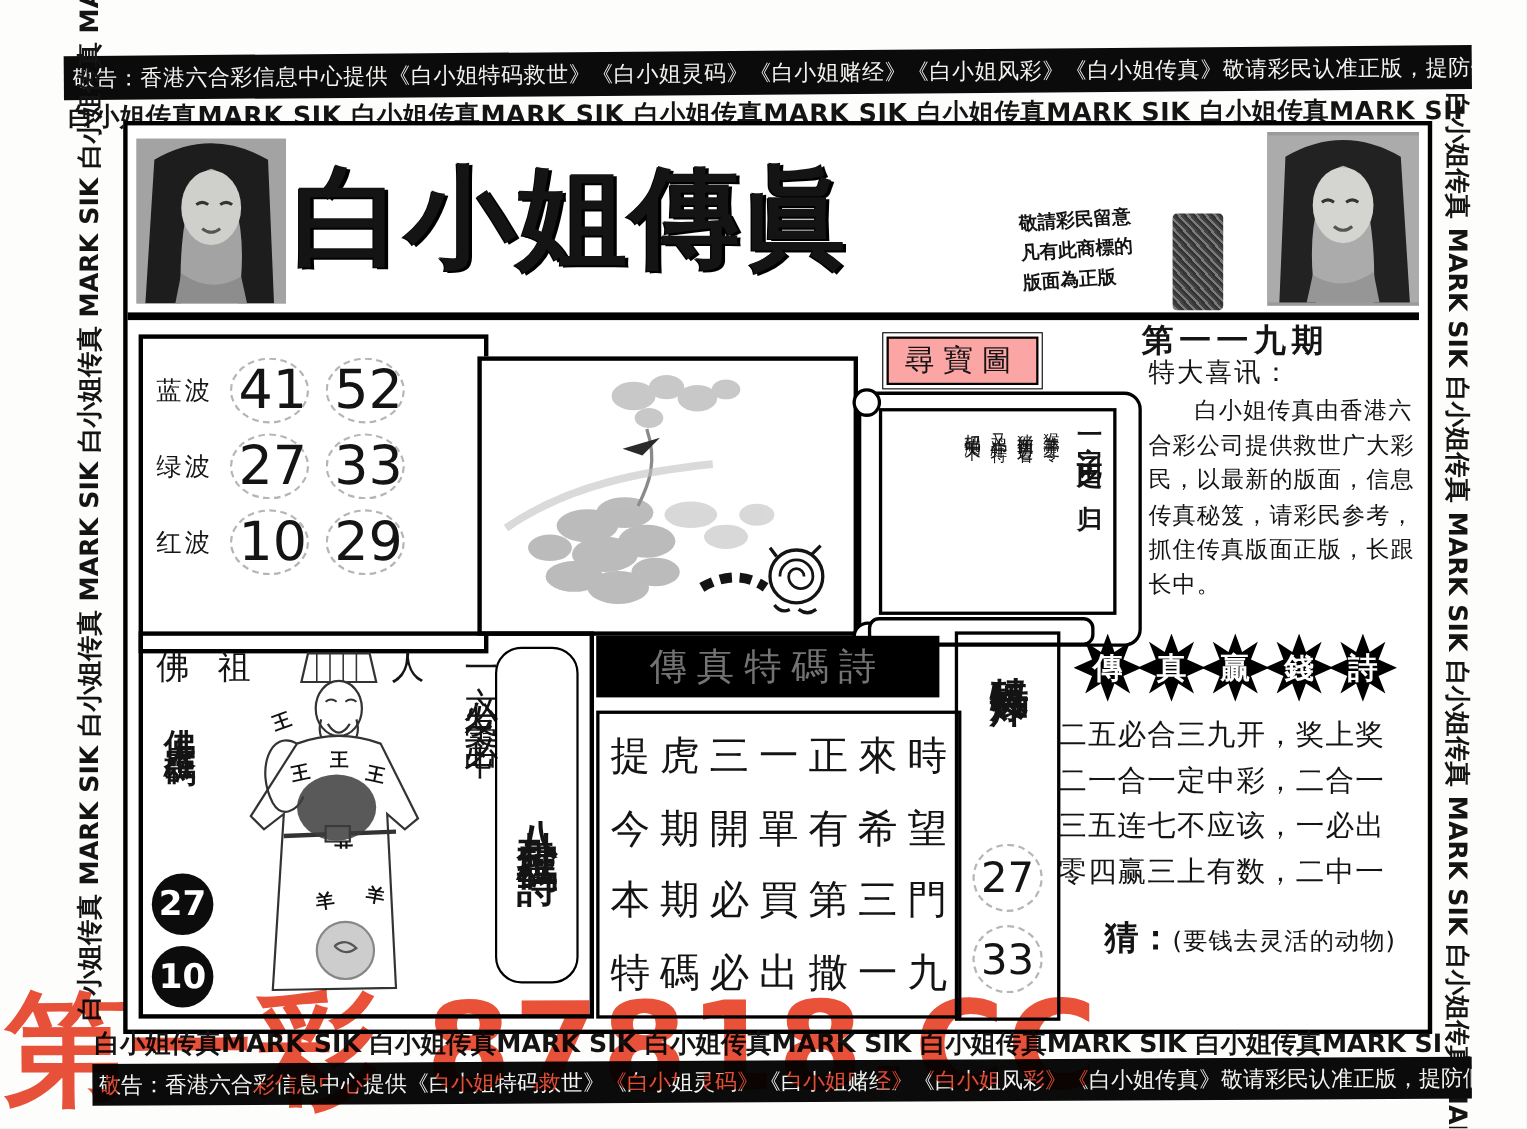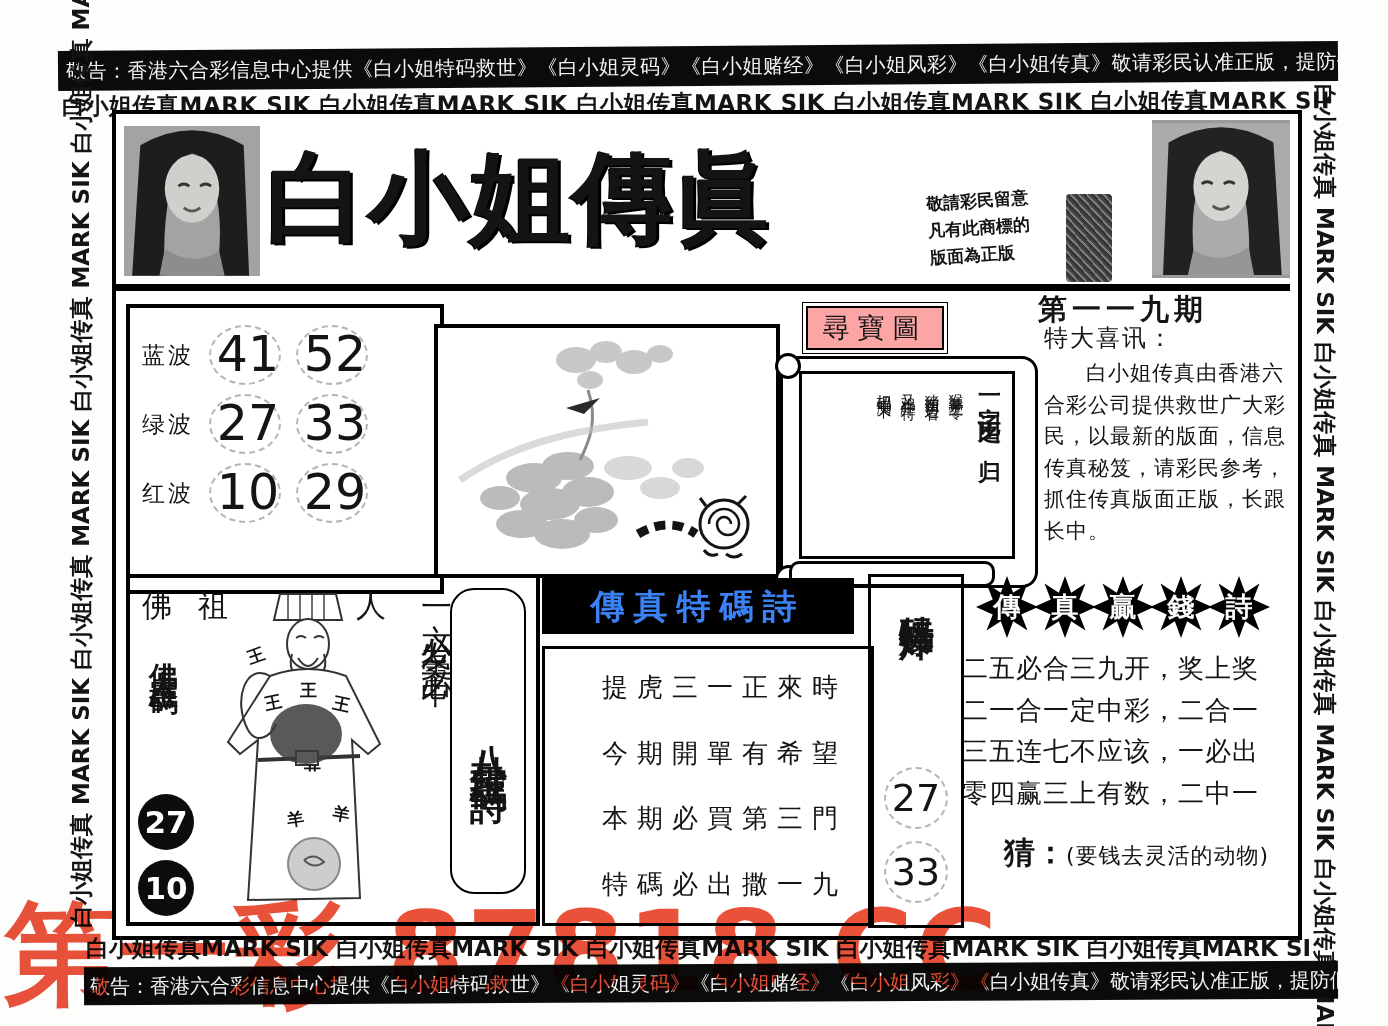--- a/index.html
+++ b/index.html
@@ -81,25 +81,25 @@
   .ball{left:8px;width:56px;height:56px;border-radius:50%;background:#0c0c0c;color:#fff;
         text-align:center;line-height:56px;font-size:31px;font-weight:700;}
   #ball-0{top:216px;} #ball-1{top:282px;}
   #buddha-art{left:54px;top:10px;}
   #buddha-right-col{left:286px;top:12px;height:326px;font-size:31px;letter-spacing:9px;}
   #bagua-box{left:320px;top:10px;width:72px;height:302px;border:2px solid #000;border-radius:24px;
              display:flex;align-items:center;justify-content:center;}
   #bagua-box .vtext{font-size:37px;font-weight:700;letter-spacing:10px;}
 
   #special-panel{left:424px;top:460px;width:322px;height:344px;}
-  #special-header{left:2px;top:4px;width:312px;height:56px;background:#000;color:#3b82f6;text-align:center;
-                  line-height:56px;font-size:34px;font-weight:700;letter-spacing:9px;}
+  #special-header{left:2px;top:4px;width:312px;height:56px;background:#000;color:#737373;text-align:center;
+                  line-height:56px;font-size:34px;font-weight:400;letter-spacing:9px;}
   #special-box{left:2px;top:72px;width:306px;height:262px;border:3px solid #000;display:flex;
                flex-direction:column;justify-content:space-around;padding:6px 10px;}
-  .special-line{font-size:26px;letter-spacing:9px;white-space:nowrap;margin-left:47px;}
+  .special-line{font-size:36px;letter-spacing:9px;white-space:nowrap;}
 
   #explode-panel{left:752px;top:460px;width:90px;height:338px;border:3px solid #000;
                  display:flex;flex-direction:column;align-items:center;padding-top:10px;}
   #explode-title{height:168px;font-size:35px;font-weight:700;letter-spacing:4px;}
   .explode-num{width:60px;height:58px;border:2px dashed #b5b5b5;border-radius:50%;text-align:center;
                line-height:58px;font-size:38px;margin-top:12px;}
 
   #money-panel{left:838px;top:460px;width:338px;height:344px;}
   #star-row{left:0;top:2px;width:338px;display:flex;justify-content:center;}
   .burst{width:62px;height:62px;margin:0 -2px;background:#000;display:flex;align-items:center;justify-content:center;

